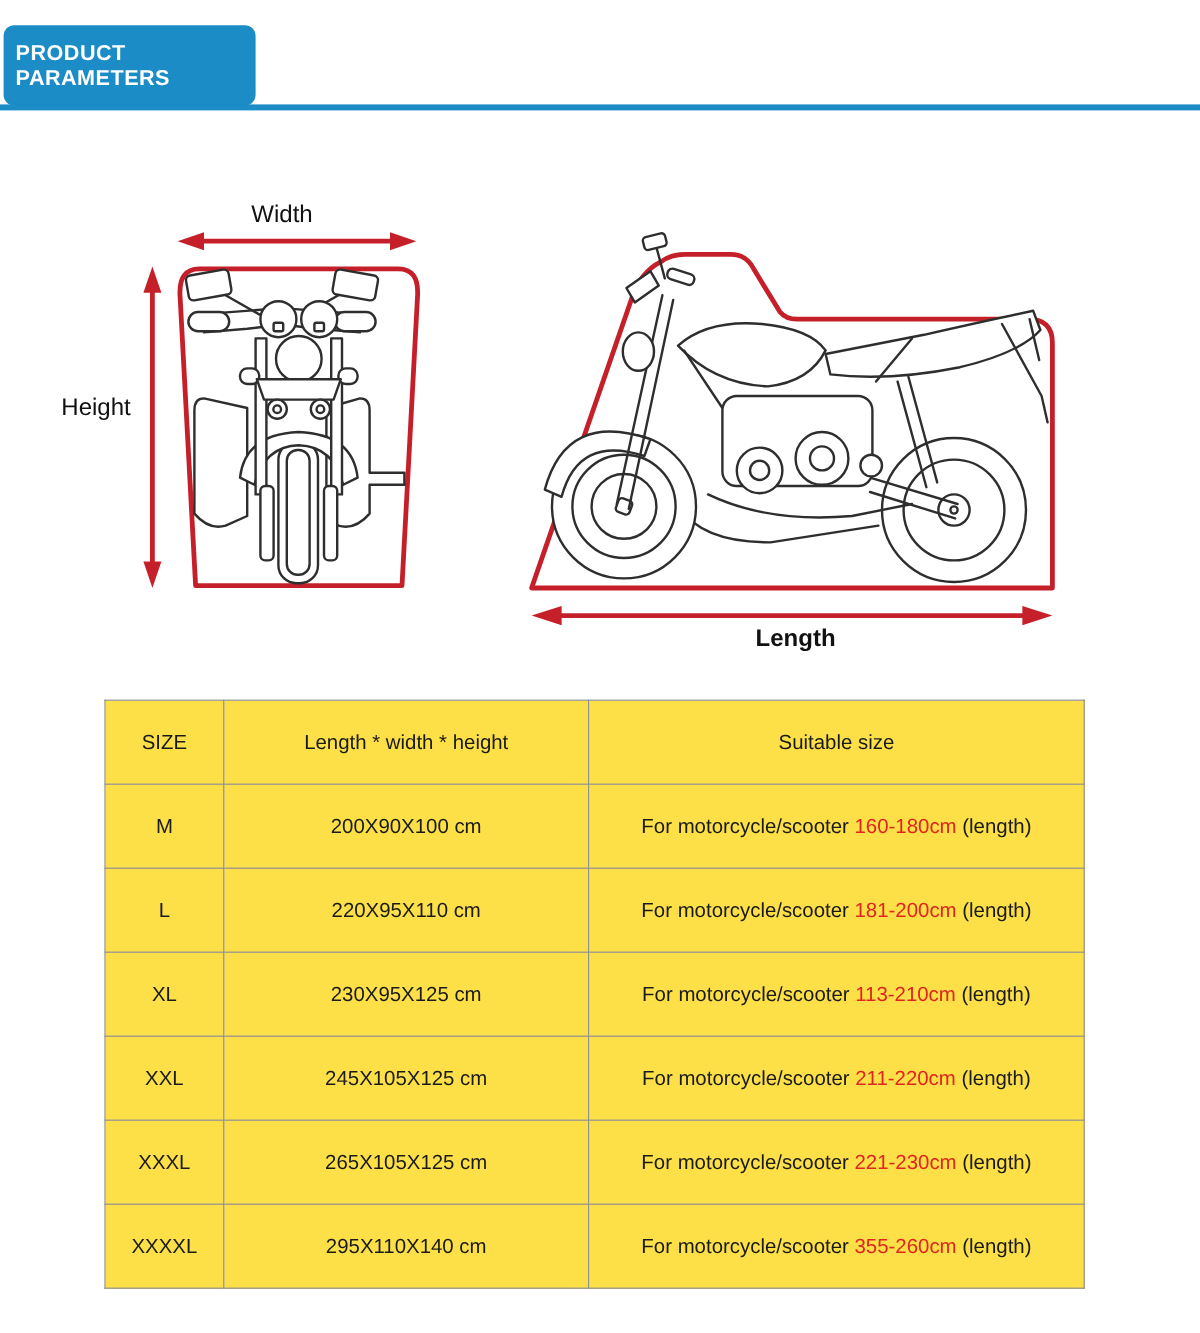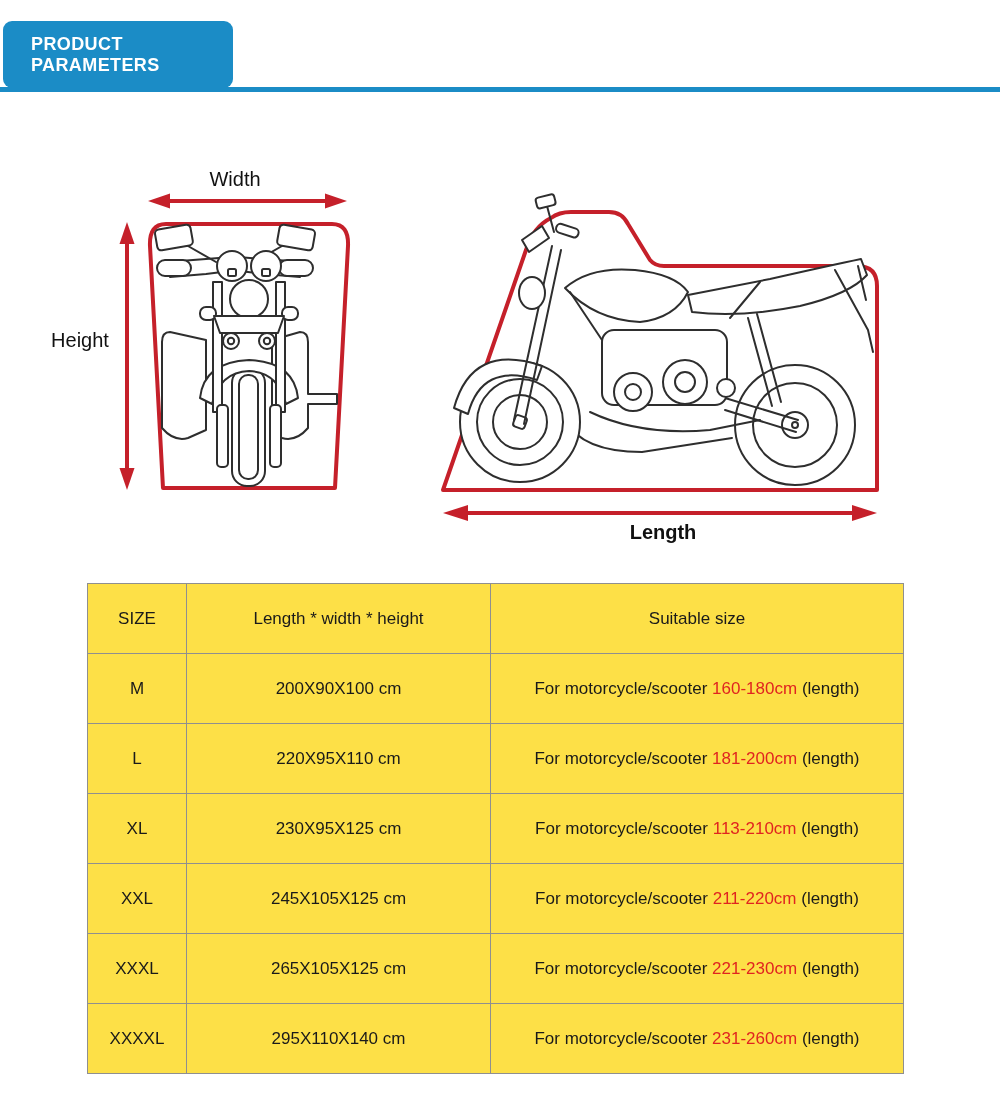--- a/index.html
+++ b/index.html
@@ -11,23 +11,23 @@
     --text-black:#1a1a1a;
   }
   *{margin:0;padding:0;box-sizing:border-box;}
   html,body{background:#fff;}
   body{
     width:1000px;height:1111px;position:relative;overflow:hidden;
     font-family:"Liberation Sans","DejaVu Sans",sans-serif;
     color:var(--text-black);
   }
   .banner{
-    position:absolute;left:3px;top:21px;width:230px;height:67px;
+    position:absolute;left:3px;top:21px;width:210px;height:67px;
     background:var(--banner-blue);border-radius:9px;
-    display:flex;align-items:center;padding-left:28px;
+    display:flex;align-items:center;padding-left:10px;
   }
   .banner span{
     color:#fff;font-size:18px;font-weight:bold;letter-spacing:.4px;
   }
   .banner-line{
     position:absolute;left:0;top:87px;width:1000px;height:5px;
     background:var(--banner-blue);
   }
   .dim-label{
     position:absolute;font-size:20px;color:#111;text-align:center;
@@ -232,18 +232,18 @@
         <span>For motorcycle/scooter</span>
         <span class="range">221-230cm</span>
         <span>(length)</span>
       </td>
     </tr>
     <tr>
       <td>XXXXL</td>
       <td>295X110X140 cm</td>
       <td>
         <span>For motorcycle/scooter</span>
-        <span class="range">231-260cm</span>
+        <span class="range">355-260cm</span>
         <span>(length)</span>
       </td>
     </tr>
   </tbody>
 </table>
 
 </body></html>

